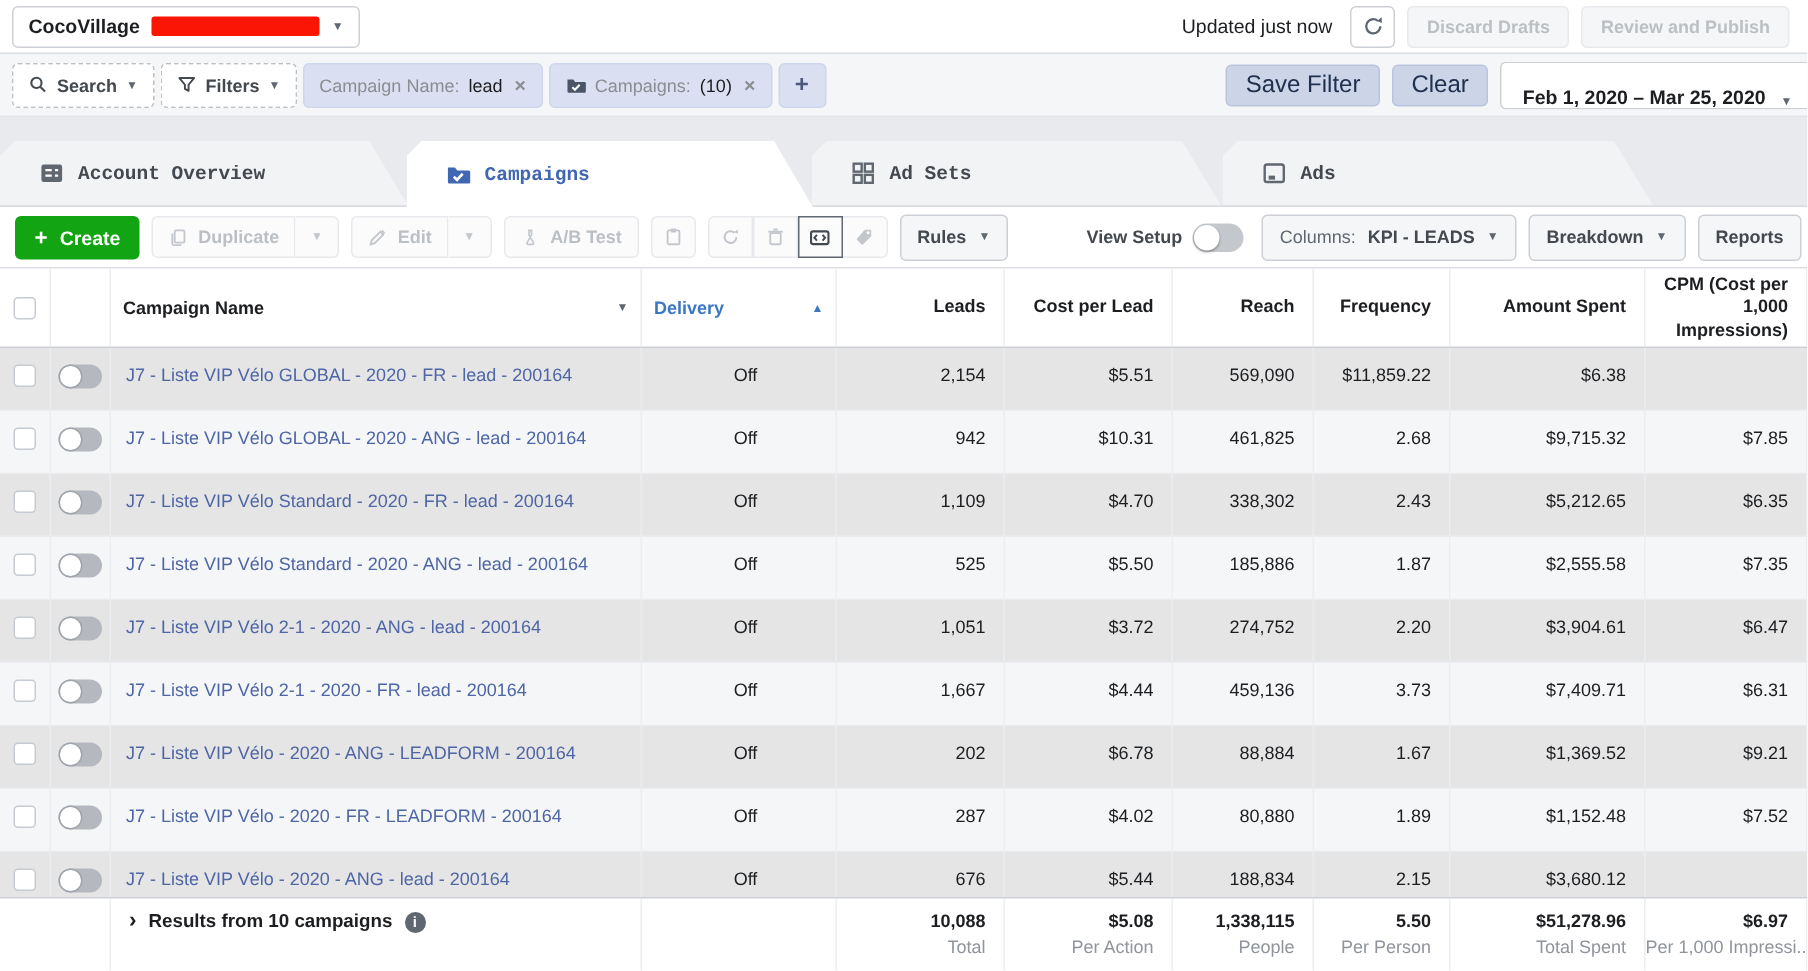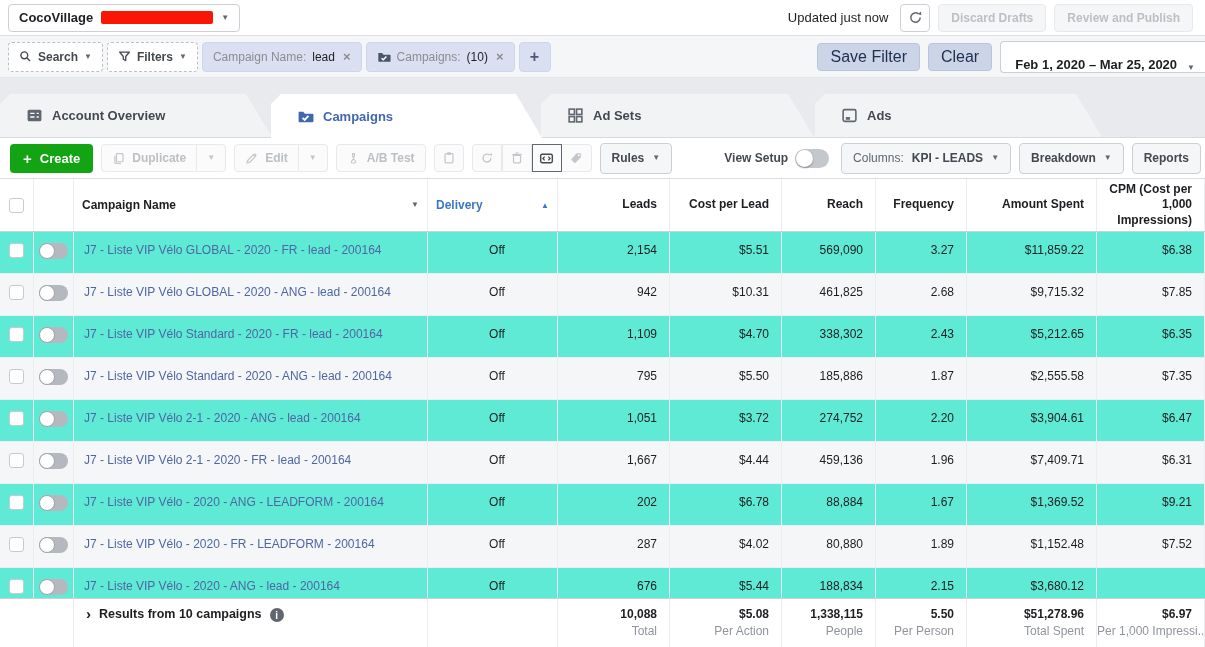--- a/index.html
+++ b/index.html
@@ -33,21 +33,21 @@
   .chip-value{color:#1c1e21;}
   .chip-close{color:#8a8d91;font-size:13px;font-weight:bold;cursor:pointer;margin-left:2px;}
   .chip-add{width:30px;height:28px;background:#dae0f1;border:1px solid #cdd6ea;border-radius:4px;
     color:#4b5878;font-size:16px;font-weight:bold;display:flex;align-items:center;justify-content:center;cursor:pointer;}
   .filter-right{display:flex;align-items:center;gap:8px;}
   .blue-btn{height:26px;padding:0 12px;background:#ccd5e8;border:1px solid #b9c4dd;border-radius:4px;
     color:#20304f;font-size:16px;display:flex;align-items:center;cursor:pointer;}
   .date-btn{height:30px;padding:0 10px 0 14px;background:#fff;border:1px solid #ccd0d5;border-radius:4px 0 0 4px;
     border-right:none;font-weight:bold;font-size:13px;display:flex;align-items:flex-end;gap:10px;cursor:pointer;}
   
-  .tabbar{height:59px;background:#e8eaed;position:relative;border-bottom:1px solid #d8dadf;}
+  .tabbar{height:59px;background:#e8eaed;position:relative;border-bottom:1px solid #d8dadf;font-family:Liberation Mono, monospace;}
   .tab{position:absolute;bottom:0;height:43px;display:flex;align-items:center;padding-left:26px;
     box-sizing:border-box;background:#f2f3f5;cursor:pointer;
     clip-path:polygon(0 100%,0 10px,10px 0,calc(100% - 26px) 0,100% 100%);}
   .tab .tab-label{font-weight:bold;font-size:13px;color:#444950;margin-left:9px;}
   .tab.active{background:#fff;z-index:2;height:44px;bottom:-1px;}
   .tab.active .tab-label{color:#4267b2;}
   
   .toolbar{height:41px;background:#fff;border-bottom:1px solid #dadde1;display:flex;align-items:center;
     justify-content:space-between;padding:0 12px 0 10px;box-sizing:border-box;position:relative;z-index:1;}
   .tb-left,.tb-right{display:flex;align-items:center;gap:8px;}
@@ -72,21 +72,21 @@
     box-shadow:0 1px 2px rgba(0,0,0,.35);}
   
   .grid{display:grid;grid-template-columns:34px 40px 354px 130px 112px 112px 94px 91px 130px 1fr;}
   .thead{height:52px;background:#fff;border-bottom:1px solid #ccd0d5;}
   .thead .cell{display:flex;align-items:center;border-right:1px solid #ebedf0;box-sizing:border-box;
     font-weight:bold;font-size:12px;color:#1c1e21;padding:0 8px;cursor:pointer;}
   .thead .h-name,.thead .h-delivery{justify-content:space-between;}
   .thead .num{justify-content:flex-end;text-align:right;padding-right:12px;line-height:1.3;}
   .h-delivery .lbl{color:#3b78c3;}
   .sort-asc{font-size:8px;color:#3b78c3;}
-  .row{height:41px;border-bottom:1px solid #ebedf0;background:#5eead4;}
+  .row{height:41px;border-bottom:1px solid #ebedf0;background:#e5e5e5;}
   .row.alt{background:#f5f6f7;}
   .row.cut{height:30px;overflow:hidden;border-bottom:none;}
   .row .cell{border-right:1px solid #ebedf0;box-sizing:border-box;padding-top:11px;overflow:hidden;}
   .c-check{display:flex;justify-content:center;}
   .checkbox{width:15px;height:15px;border:1px solid #c6cbd2;border-radius:3px;background:#fff;cursor:pointer;box-sizing:border-box;}
   .toggle{display:inline-block;width:29px;height:16px;border-radius:8px;background:#b5b9bf;position:relative;
     cursor:pointer;margin-left:5px;}
   .toggle .toggle-knob{position:absolute;left:0;top:0;width:16px;height:16px;border-radius:50%;background:#fff;
     border:1px solid #9fa4ab;box-sizing:border-box;}
   .c-name{padding-left:10px;}
@@ -328,21 +328,20 @@
   <div class="grid row">
     <div class="cell c-check">
           <span class="checkbox"></span>
         </div>
     <div class="cell"><span class="toggle"><span class="toggle-knob"></span></span></div>
     <div class="cell c-name"><a class="camp-link">J7 - Liste VIP Vélo GLOBAL - 2020 - FR - lead - 200164</a></div>
     <div class="cell c-delivery">Off</div>
     <div class="cell num">2,154</div>
     <div class="cell num">$5.51</div>
     <div class="cell num">569,090</div>
-    <div class="cell num">3.27</div>
     <div class="cell num">$11,859.22</div>
     <div class="cell num">$6.38</div>
   </div>
 
   <div class="grid row alt">
     <div class="cell c-check">
           <span class="checkbox"></span>
         </div>
     <div class="cell"><span class="toggle"><span class="toggle-knob"></span></span></div>
     <div class="cell c-name"><a class="camp-link">J7 - Liste VIP Vélo GLOBAL - 2020 - ANG - lead - 200164</a></div>
@@ -370,21 +369,21 @@
     <div class="cell num">$6.35</div>
   </div>
 
   <div class="grid row alt">
     <div class="cell c-check">
           <span class="checkbox"></span>
         </div>
     <div class="cell"><span class="toggle"><span class="toggle-knob"></span></span></div>
     <div class="cell c-name"><a class="camp-link">J7 - Liste VIP Vélo Standard - 2020 - ANG - lead - 200164</a></div>
     <div class="cell c-delivery">Off</div>
-    <div class="cell num">795</div>
+    <div class="cell num">525</div>
     <div class="cell num">$5.50</div>
     <div class="cell num">185,886</div>
     <div class="cell num">1.87</div>
     <div class="cell num">$2,555.58</div>
     <div class="cell num">$7.35</div>
   </div>
 
   <div class="grid row">
     <div class="cell c-check">
           <span class="checkbox"></span>
@@ -403,21 +402,21 @@
   <div class="grid row alt">
     <div class="cell c-check">
           <span class="checkbox"></span>
         </div>
     <div class="cell"><span class="toggle"><span class="toggle-knob"></span></span></div>
     <div class="cell c-name"><a class="camp-link">J7 - Liste VIP Vélo 2-1 - 2020 - FR - lead - 200164</a></div>
     <div class="cell c-delivery">Off</div>
     <div class="cell num">1,667</div>
     <div class="cell num">$4.44</div>
     <div class="cell num">459,136</div>
-    <div class="cell num">1.96</div>
+    <div class="cell num">3.73</div>
     <div class="cell num">$7,409.71</div>
     <div class="cell num">$6.31</div>
   </div>
 
   <div class="grid row">
     <div class="cell c-check">
           <span class="checkbox"></span>
         </div>
     <div class="cell"><span class="toggle"><span class="toggle-knob"></span></span></div>
     <div class="cell c-name"><a class="camp-link">J7 - Liste VIP Vélo - 2020 - ANG - LEADFORM - 200164</a></div>

